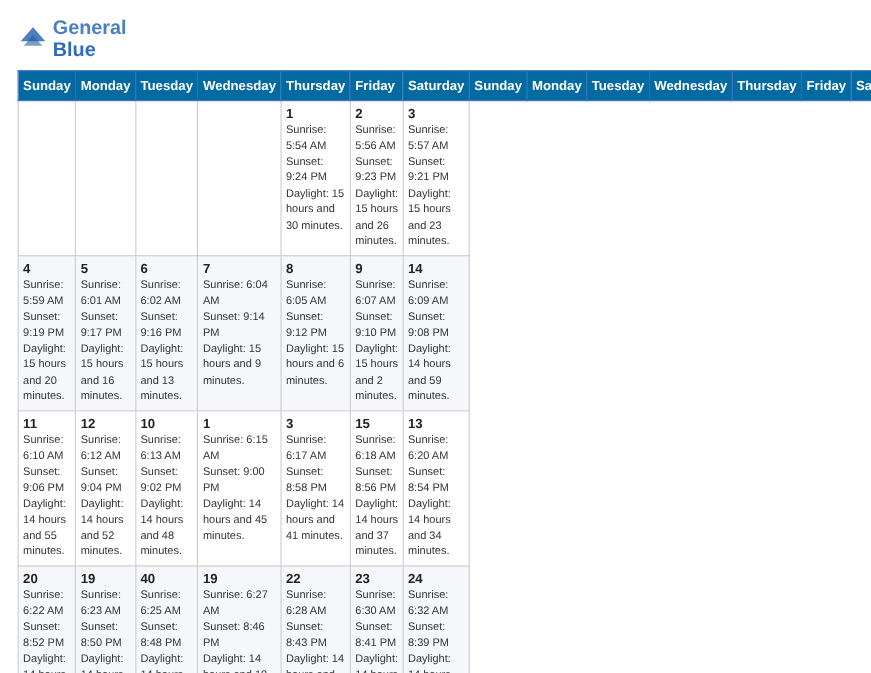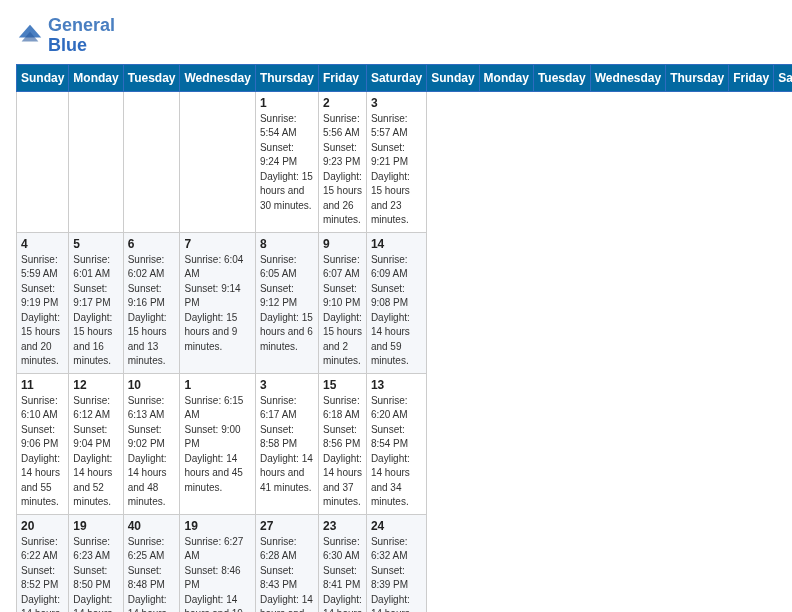--- a/index.html
+++ b/index.html
@@ -216,21 +216,21 @@
         </td>
         <td>
           <div class="day-num">40</div>
           <div class="day-info">Sunrise: 6:25 AM<br>Sunset: 8:48 PM<br>Daylight: 14 hours and 22 minutes.</div>
         </td>
         <td>
           <div class="day-num">19</div>
           <div class="day-info">Sunrise: 6:27 AM<br>Sunset: 8:46 PM<br>Daylight: 14 hours and 19 minutes.</div>
         </td>
         <td>
-          <div class="day-num">27</div>
+          <div class="day-num">22</div>
           <div class="day-info">Sunrise: 6:28 AM<br>Sunset: 8:43 PM<br>Daylight: 14 hours and 15 minutes.</div>
         </td>
         <td>
           <div class="day-num">23</div>
           <div class="day-info">Sunrise: 6:30 AM<br>Sunset: 8:41 PM<br>Daylight: 14 hours and 11 minutes.</div>
         </td>
         <td>
           <div class="day-num">24</div>
           <div class="day-info">Sunrise: 6:32 AM<br>Sunset: 8:39 PM<br>Daylight: 14 hours and 7 minutes.</div>
         </td>

